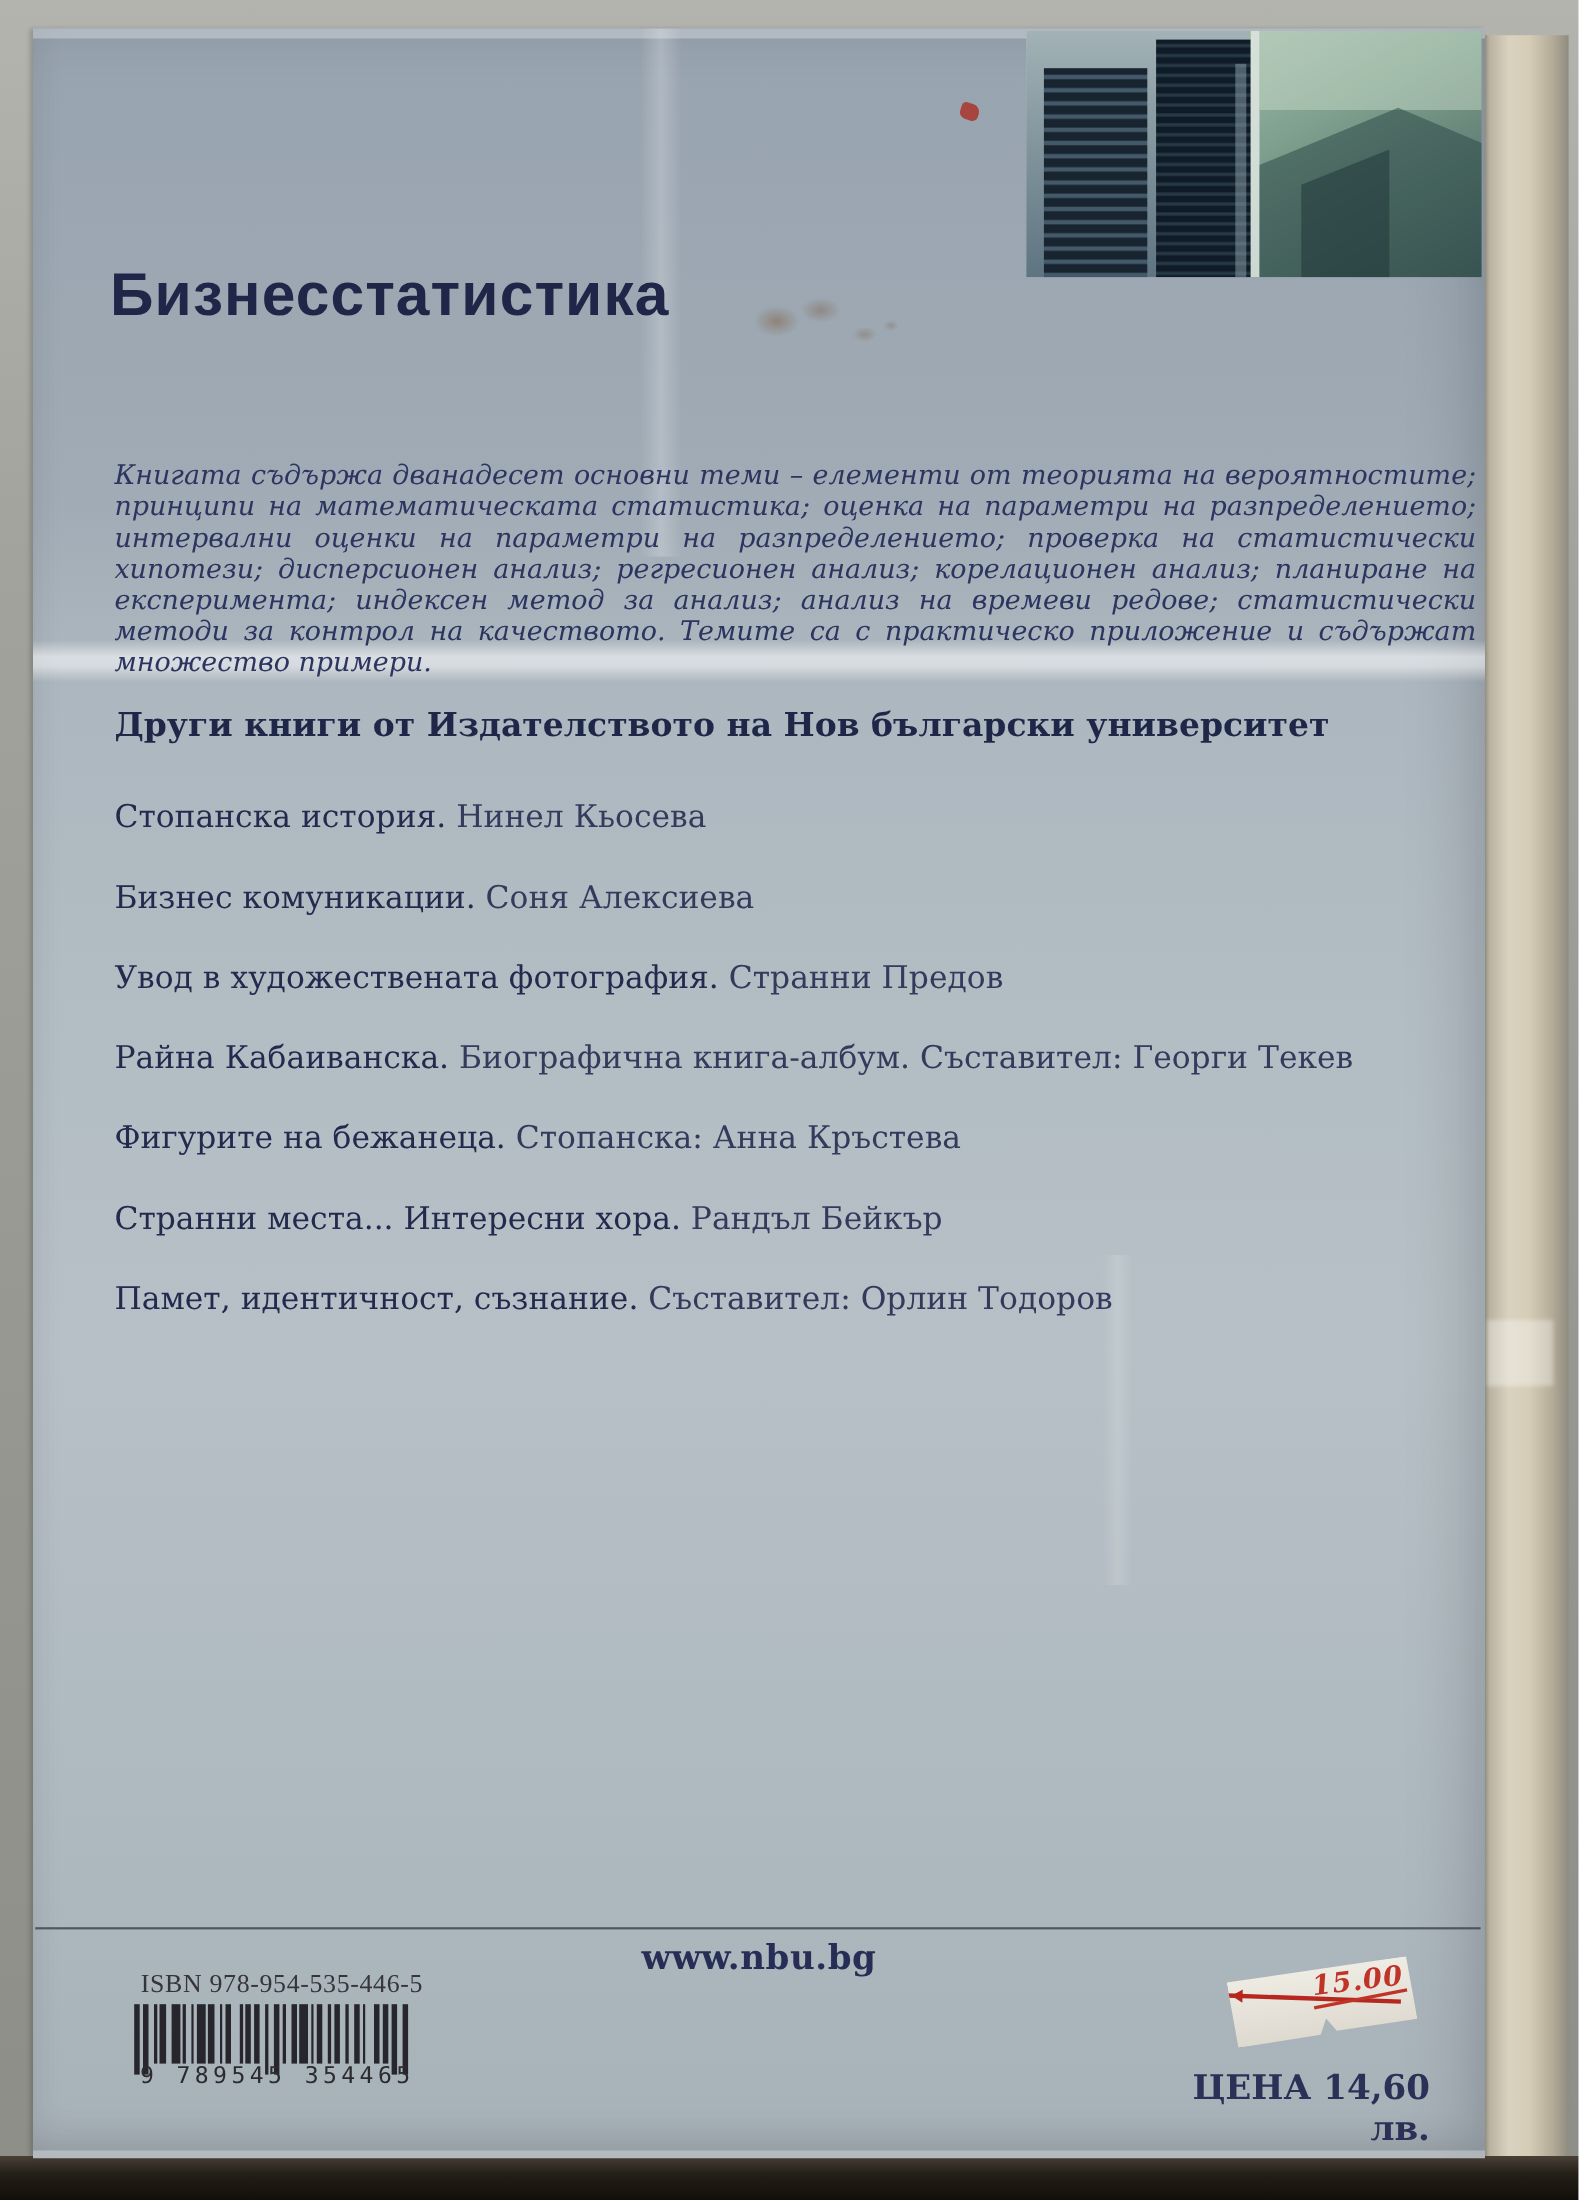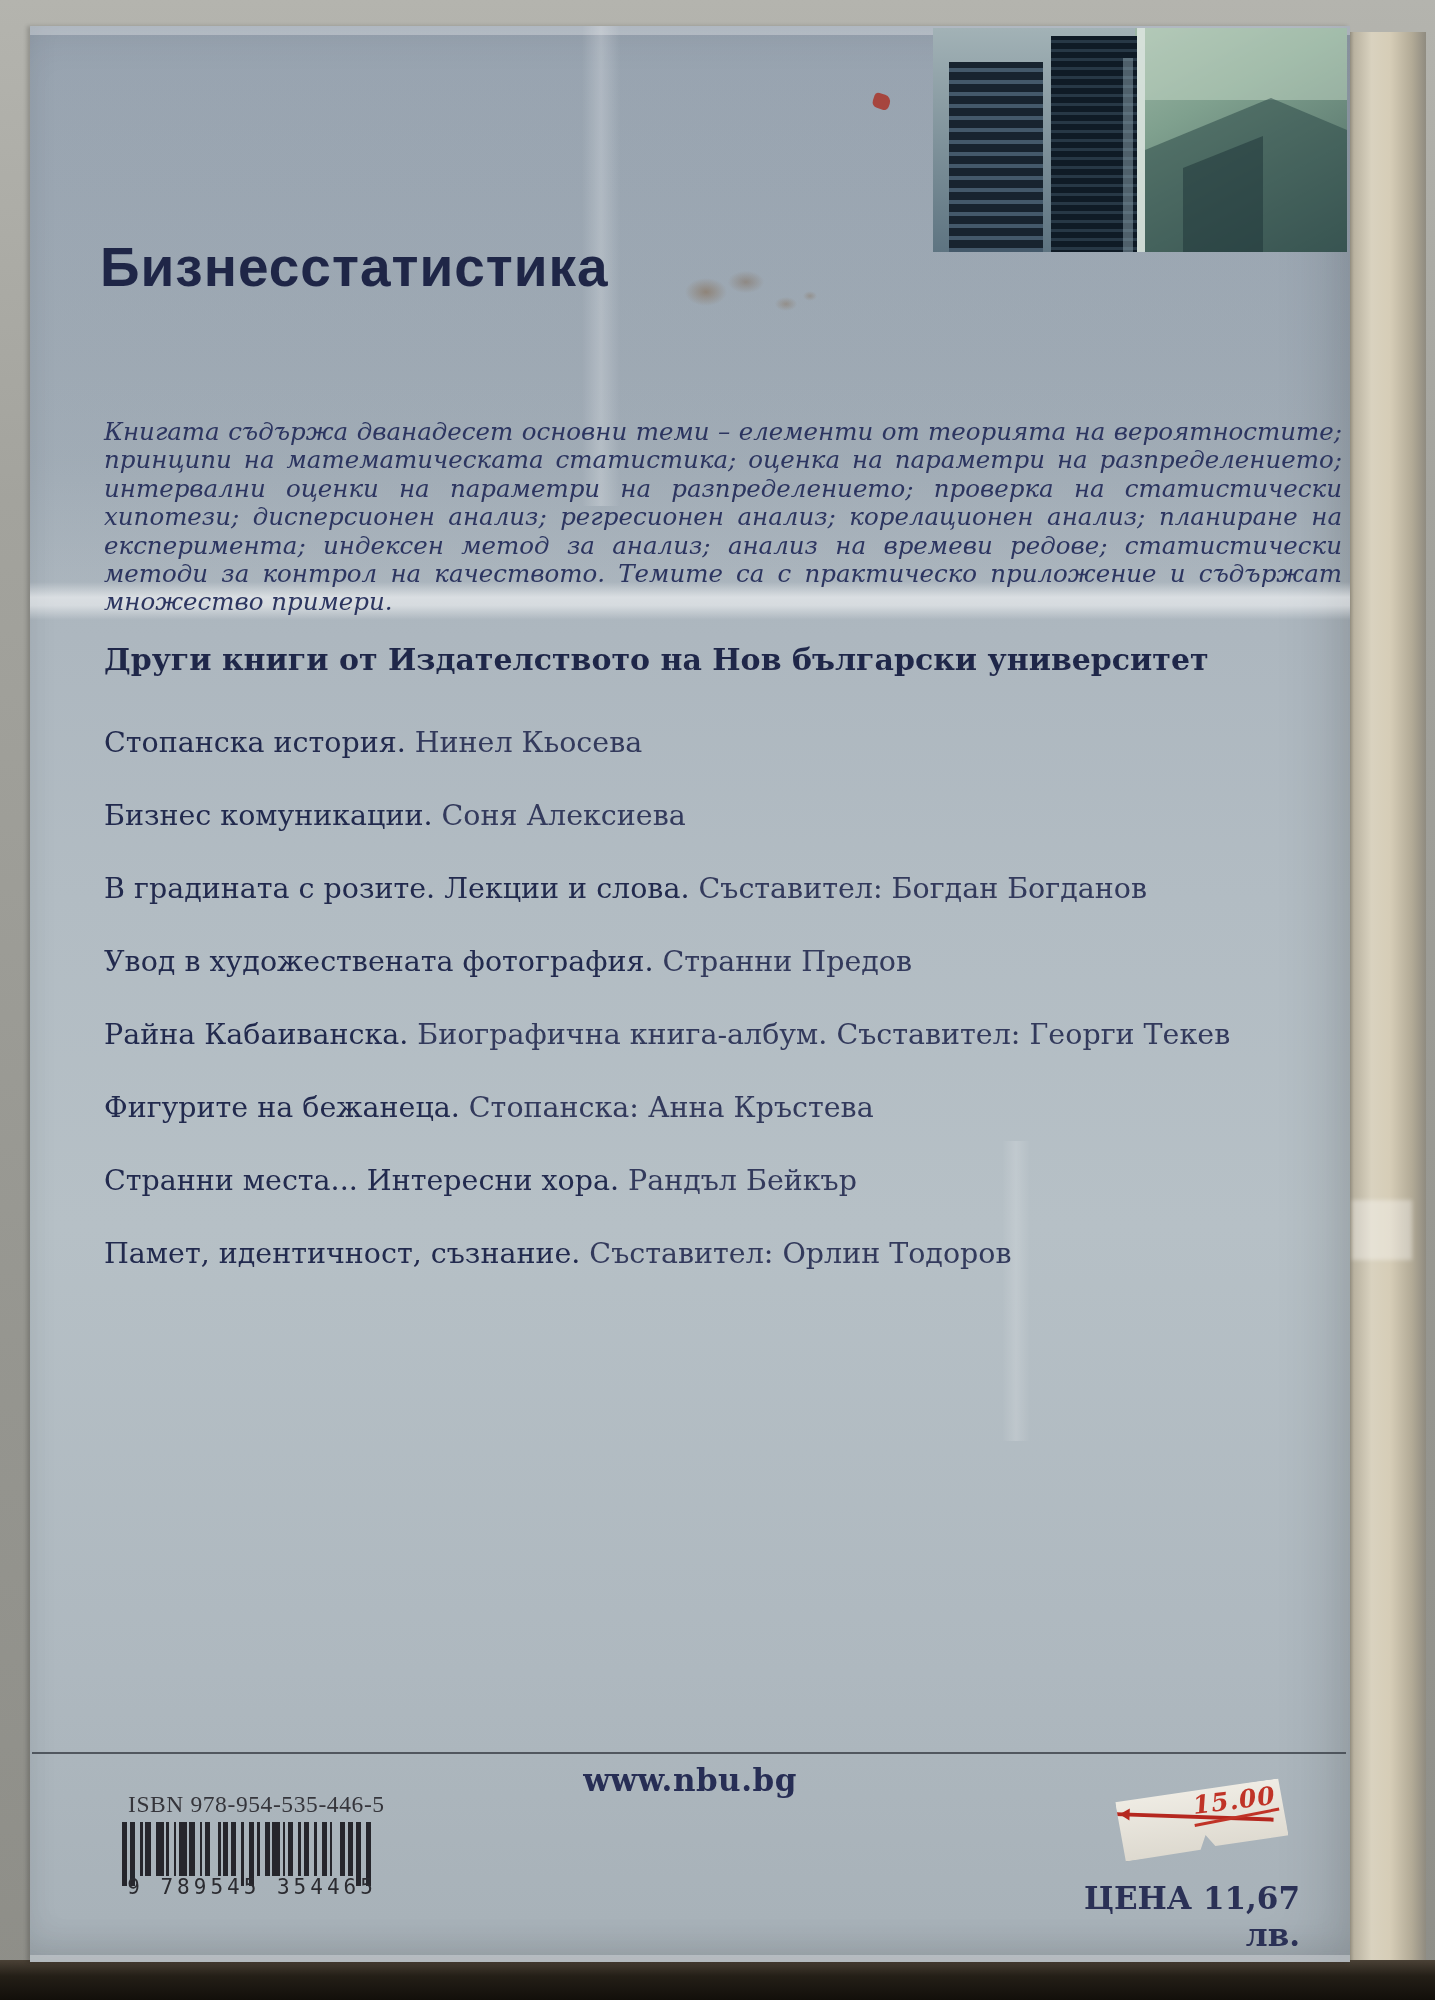--- a/index.html
+++ b/index.html
@@ -163,23 +163,20 @@
   <div class="abs heading">Други книги от Издателството на Нов български университет</div>
 
   <div class="abs book-list">
     <div class="book-item">
       <span class="bt">Стопанска история.</span><span class="ba">Нинел Кьосева</span>
     </div>
     <div class="book-item">
       <span class="bt">Бизнес комуникации.</span><span class="ba">Соня Алексиева</span>
     </div>
     <div class="book-item">
-      <span class="bt">В градината с розите. Лекции и слова.</span><span class="ba">Съставител: Богдан Богданов</span>
-    </div>
-    <div class="book-item">
       <span class="bt">Увод в художествената фотография.</span><span class="ba">Странни Предов</span>
     </div>
     <div class="book-item">
       <span class="bt">Райна Кабаиванска.</span><span class="ba">Биографична книга-албум. Съставител: Георги Текев</span>
     </div>
     <div class="book-item">
       <span class="bt">Фигурите на бежанеца.</span><span class="ba">Стопанска: Анна Кръстева</span>
     </div>
     <div class="book-item">
       <span class="bt">Странни места... Интересни хора.</span><span class="ba">Рандъл Бейкър</span>
@@ -257,14 +254,14 @@
       </div>
     <div class="barcode-digits">9 789545 354465</div>
   </div>
 
   <div class="abs sticker">
     <div class="strike"></div>
     <div class="num">15.00</div>
     <div class="underline"></div>
   </div>
 
-  <div class="abs price">ЦЕНА 11,67 лв.</div>
+  <div class="abs price">ЦЕНА 14,60 лв.</div>
 </div>
 
 </body></html>

